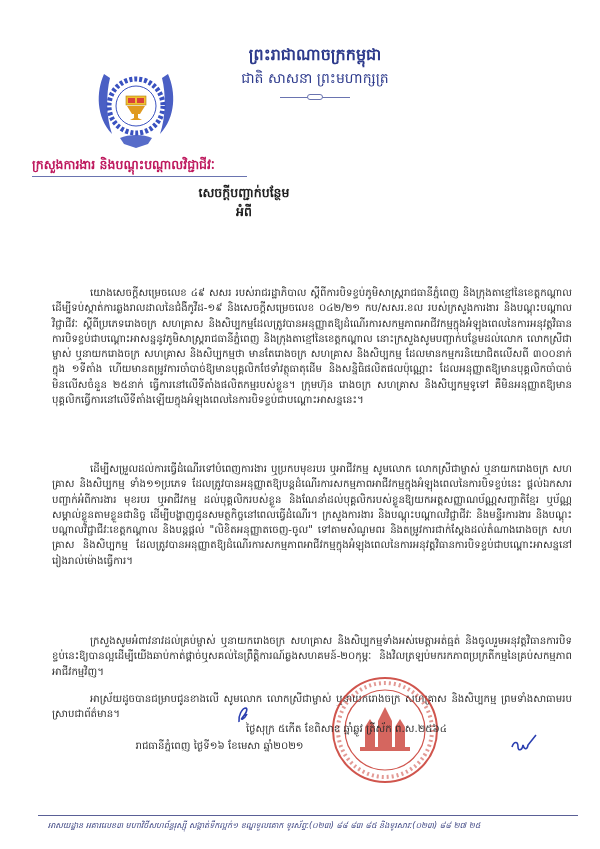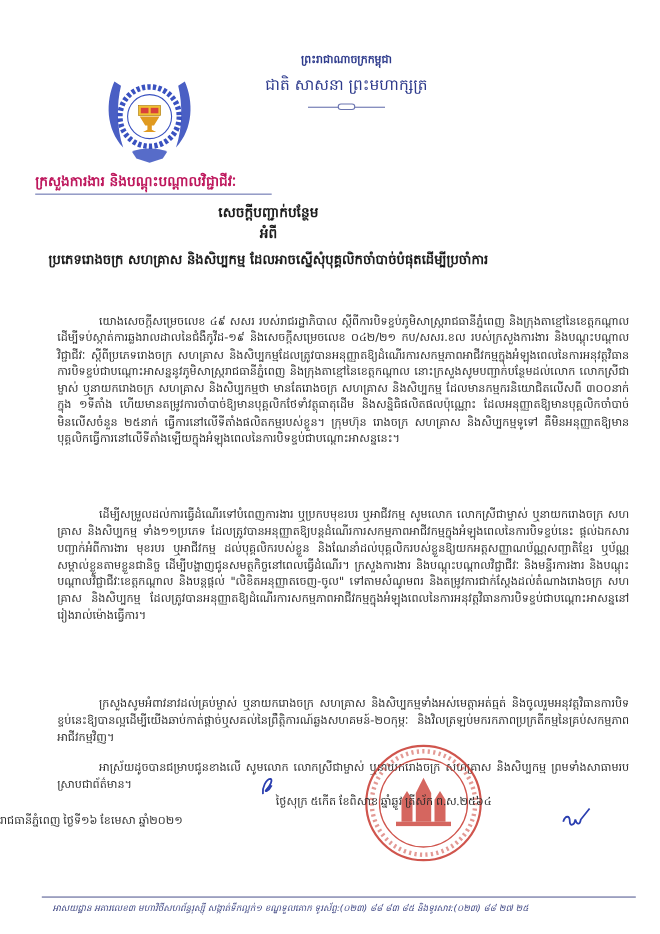--- a/index.html
+++ b/index.html
@@ -2,21 +2,21 @@
 <html><head>
 <meta charset="utf-8">
 <style>
   html, body { margin: 0; padding: 0; }
   body {
     width: 600px; height: 849px; background: #fdfdfd; position: relative; overflow: hidden;
     font-family: "DejaVu Sans", sans-serif; color: #2a2a2a;
   }
   .page { position: absolute; left: 0; top: 0; width: 600px; height: 849px; background: #ffffff; }
   .kingdom { position: absolute; left: 215px; top: 44px; width: 200px; text-align: center; color: #2d3a8c; }
-  .kingdom .k1 { font-size: 10px; font-weight: bold; line-height: 22px; }
+  .kingdom .k1 { font-size: 16px; font-weight: bold; line-height: 22px; }
   .kingdom .k2 { font-size: 14px; line-height: 20px; margin-top: 2px; }
   .kingdom .orn { margin: 6px auto 0; width: 70px; height: 6px; position: relative; }
   .kingdom .orn::before { content: ""; position: absolute; left: 0; right: 0; top: 3px; border-top: 1px solid #6a74b0; }
   .kingdom .orn span { position: absolute; left: 27px; top: 0; width: 16px; height: 6px; background: #fff; border: 1px solid #6a74b0; border-radius: 3px; box-sizing: border-box; }
 
   .logo { position: absolute; left: 90px; top: 62px; width: 92px; height: 92px; }
   .ministry { position: absolute; left: 32px; top: 157px; font-size: 12.5px; font-weight: bold; color: #be185d; }
   .ministry-underline { position: absolute; left: 32px; top: 176px; width: 215px; border-top: 1px solid #6a74b0; }
 
   .title { position: absolute; left: 0; width: 488px; text-align: center; font-weight: bold; color: #1d1d1d; }
@@ -25,23 +25,23 @@
   .t3 { top: 226px; font-size: 12px; line-height: 20px; }
   .t4 { top: 246px; font-size: 12px; line-height: 20px; }
 
   .body { position: absolute; left: 52px; width: 520px; font-size: 10.2px; line-height: 15.3px; color: #2b2b2b; text-align: justify; }
   .body p { margin: 0 0 6px 0; text-indent: 38px; }
   .p1 { top: 285px; }
   .p2 { top: 461px; }
   .p3 { top: 633px; }
   .p4 { top: 691px; }
 
-  .date { position: absolute; left: 0; width: 547px; font-size: 10.2px; color: #2b2b2b; font-family: Liberation Serif, serif; }
+  .date { position: absolute; left: 0; width: 547px; font-size: 10.2px; color: #2b2b2b; }
   .d1 { top: 722px; left: 0; text-align: right; padding-right: 100px; box-sizing: border-box; }
-  .d2 { top: 739px; text-align: left; padding-right: 108px; box-sizing: border-box; }
+  .d2 { top: 739px; text-align: center; padding-right: 108px; box-sizing: border-box; }
 
   .seal { position: absolute; left: 330px; top: 675px; width: 110px; height: 110px; opacity: 0.85; }
   .sig1 { position: absolute; left: 236px; top: 706px; width: 14px; height: 18px; }
   .sig2 { position: absolute; left: 510px; top: 733px; width: 28px; height: 22px; }
 
   .footer-line { position: absolute; left: 38px; top: 815px; width: 540px; border-top: 1.5px solid #5a6096; }
   .footer { position: absolute; left: 0; top: 820px; width: 528px; text-align: center; font-size: 8px; font-style: italic; color: #3b4380; }
 </style>
 </head>
 <body>
@@ -68,21 +68,20 @@
     <div class="orn">
         <span></span>
       </div>
   </div>
 
   <div class="ministry">ក្រសួងការងារ និងបណ្តុះបណ្តាលវិជ្ជាជីវៈ</div>
   <div class="ministry-underline"></div>
 
   <div class="title t1">សេចក្តីបញ្ជាក់បន្ថែម</div>
   <div class="title t2">អំពី</div>
-  <div class="title t3">ប្រភេទរោងចក្រ សហគ្រាស និងសិប្បកម្ម ដែលអាចស្នើសុំបុគ្គលិកចាំបាច់បំផុតដើម្បីប្រចាំការ</div>
 
   <div class="body p1">
       <p>យោងសេចក្តីសម្រេចលេខ ៤៩ សសរ របស់រាជរដ្ឋាភិបាល ស្តីពីការបិទខ្ទប់ភូមិសាស្ត្ររាជធានីភ្នំពេញ និងក្រុងតាខ្មៅនៃខេត្តកណ្តាលដើម្បីទប់ស្កាត់ការឆ្លងរាលដាលនៃជំងឺកូវីដ-១៩ និងសេចក្តីសម្រេចលេខ ០៤២/២១ កប/សសរ.ខល របស់ក្រសួងការងារ និងបណ្តុះបណ្តាលវិជ្ជាជីវៈ ស្តីពីប្រភេទរោងចក្រ សហគ្រាស និងសិប្បកម្មដែលត្រូវបានអនុញ្ញាតឱ្យដំណើរការសកម្មភាពអាជីវកម្មក្នុងអំឡុងពេលនៃការអនុវត្តវិធានការបិទខ្ទប់ជាបណ្តោះអាសន្ននូវភូមិសាស្ត្ររាជធានីភ្នំពេញ និងក្រុងតាខ្មៅនៃខេត្តកណ្តាល នោះក្រសួងសូមបញ្ជាក់បន្ថែមដល់លោក លោកស្រីជាម្ចាស់ ឬនាយករោងចក្រ សហគ្រាស និងសិប្បកម្មថា មានតែរោងចក្រ សហគ្រាស និងសិប្បកម្ម ដែលមានកម្មករនិយោជិតលើសពី ៣០០នាក់ ក្នុង ១ទីតាំង ហើយមានតម្រូវការចាំបាច់ឱ្យមានបុគ្គលិកថែទាំវត្ថុធាតុដើម និងសន្និធិផលិតផលប៉ុណ្ណោះ ដែលអនុញ្ញាតឱ្យមានបុគ្គលិកចាំបាច់មិនលើសចំនួន ២៥នាក់ ធ្វើការនៅលើទីតាំងផលិតកម្មរបស់ខ្លួន។ ក្រុមហ៊ុន រោងចក្រ សហគ្រាស និងសិប្បកម្មទូទៅ គឺមិនអនុញ្ញាតឱ្យមានបុគ្គលិកធ្វើការនៅលើទីតាំងឡើយក្នុងអំឡុងពេលនៃការបិទខ្ទប់ជាបណ្តោះអាសន្ននេះ។</p>
     </div>
   <div class="body p2">
       <p>ដើម្បីសម្រួលដល់ការធ្វើដំណើរទៅបំពេញការងារ ឬប្រកបមុខរបរ ឬអាជីវកម្ម សូមលោក លោកស្រីជាម្ចាស់ ឬនាយករោងចក្រ សហគ្រាស និងសិប្បកម្ម ទាំង១១ប្រភេទ ដែលត្រូវបានអនុញ្ញាតឱ្យបន្តដំណើរការសកម្មភាពអាជីវកម្មក្នុងអំឡុងពេលនៃការបិទខ្ទប់នេះ ផ្តល់ឯកសារបញ្ជាក់អំពីការងារ មុខរបរ ឬអាជីវកម្ម ដល់បុគ្គលិករបស់ខ្លួន និងណែនាំដល់បុគ្គលិករបស់ខ្លួនឱ្យយកអត្តសញ្ញាណប័ណ្ណសញ្ជាតិខ្មែរ ឬប័ណ្ណសម្គាល់ខ្លួនតាមខ្លួនជានិច្ច ដើម្បីបង្ហាញជូនសមត្ថកិច្ចនៅពេលធ្វើដំណើរ។ ក្រសួងការងារ និងបណ្តុះបណ្តាលវិជ្ជាជីវៈ និងមន្ទីរការងារ និងបណ្តុះបណ្តាលវិជ្ជាជីវៈខេត្តកណ្តាល និងបន្តផ្តល់ "លិខិតអនុញ្ញាតចេញ-ចូល" ទៅតាមសំណូមពរ និងតម្រូវការជាក់ស្តែងដល់តំណាងរោងចក្រ សហគ្រាស និងសិប្បកម្ម ដែលត្រូវបានអនុញ្ញាតឱ្យដំណើរការសកម្មភាពអាជីវកម្មក្នុងអំឡុងពេលនៃការអនុវត្តវិធានការបិទខ្ទប់ជាបណ្តោះអាសន្ននៅរៀងរាល់ម៉ោងធ្វើការ។</p>
     </div>
   <div class="body p3">
       <p>ក្រសួងសូមអំពាវនាវដល់គ្រប់ម្ចាស់ ឬនាយករោងចក្រ សហគ្រាស និងសិប្បកម្មទាំងអស់មេត្តាអត់ធ្មត់ និងចូលរួមអនុវត្តវិធានការបិទខ្ទប់នេះឱ្យបានល្អដើម្បីយើងឆាប់កាត់ផ្តាច់ឬសគល់នៃព្រឹត្តិការណ៍ឆ្លងសហគមន៍-២០កុម្ភៈ និងវិលត្រឡប់មករកភាពប្រក្រតីកម្មនៃគ្រប់សកម្មភាពអាជីវកម្មវិញ។</p>
     </div>

